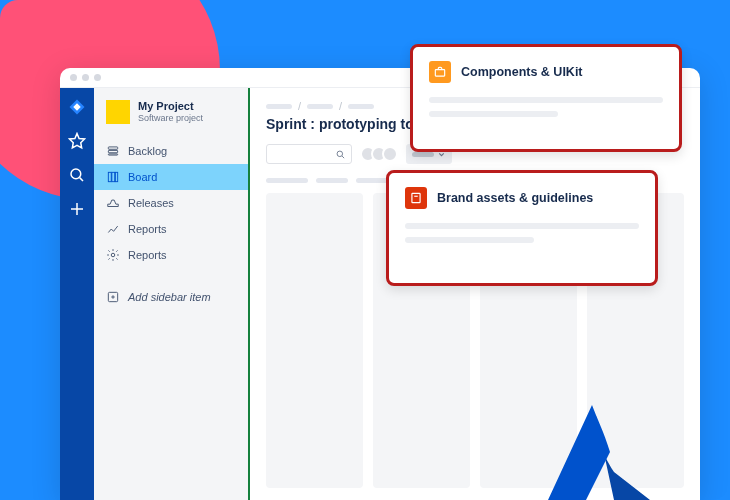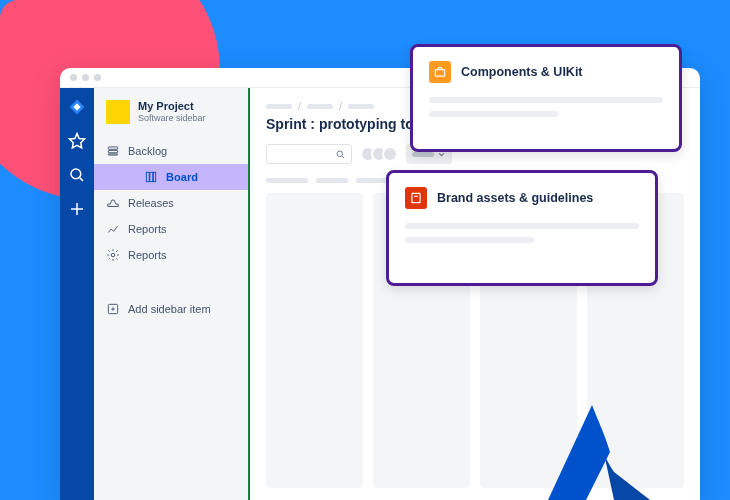--- a/index.html
+++ b/index.html
@@ -41,26 +41,26 @@
   }
   .project-head { display: flex; gap: 8px; padding: 0 12px 14px 12px; align-items: flex-start; }
   .project-avatar { width: 24px; height: 24px; background: #ffd500; flex-shrink: 0; }
   .project-title { font-size: 11px; font-weight: 700; color: #172b4d; line-height: 1.2; }
   .project-sub { font-size: 9px; color: #6b778c; }
   .sidebar-list { display: flex; flex-direction: column; }
   .sidebar-item {
     display: flex; align-items: center; gap: 8px;
     padding: 6px 12px; font-size: 11px; color: #42526e; cursor: pointer;
   }
-  .sidebar-item.active { background: #c4b5fd; color: #0052cc; font-weight: 700; justify-content: center; }
+  .sidebar-item.active { background: #7dd3fc; color: #0052cc; font-weight: 400; }
   .sidebar-item .nav-icon { width: 14px; height: 14px; flex-shrink: 0; }
   .sidebar-item .nav-icon svg { width: 100%; height: 100%; display: block; stroke: currentColor; fill: none; stroke-width: 1.6; }
   .sidebar-add {
     display: flex; align-items: center; gap: 8px;
-    padding: 6px 12px; margin-top: 28px; font-size: 11px; color: #42526e; cursor: pointer;
+    padding: 6px 12px; margin-top: 16px; font-size: 11px; color: #42526e; cursor: pointer; font-style: italic;
   }
   .sidebar-add .nav-icon { width: 14px; height: 14px; }
   .sidebar-add .nav-icon svg { width: 100%; height: 100%; display: block; stroke: currentColor; fill: none; stroke-width: 1.6; }
   .main { flex: 1; padding: 12px 16px; display: flex; flex-direction: column; }
   .breadcrumb { display: flex; align-items: center; gap: 6px; }
   .crumb-dash { width: 26px; height: 5px; background: #e4e7ee; border-radius: 3px; }
   .crumb-sep { color: #c1c7d0; font-size: 11px; }
   .page-title { font-size: 14px; font-weight: 700; color: #172b4d; margin-top: 4px; }
   .toolbar { display: flex; align-items: center; gap: 8px; margin-top: 12px; }
   .search-box {
@@ -75,21 +75,21 @@
     height: 20px; padding: 0 6px; background: #eceef2; border-radius: 3px;
     display: flex; align-items: center; gap: 3px; font-size: 9px; color: #6b778c;
   }
   .dropdown-pill .bar { width: 22px; height: 5px; background: #c1c7d0; border-radius: 3px; }
   .meta-row { display: flex; gap: 8px; margin-top: 14px; }
   .meta-dash { height: 5px; background: #e4e7ee; border-radius: 3px; }
   .columns { display: flex; gap: 10px; margin-top: 10px; flex: 1; }
   .column { flex: 1; background: #f4f5f7; border-radius: 4px; }
   .card-float {
     position: absolute; width: 272px; background: #fff;
-    border: 3px solid #4c1d95; border-radius: 8px; padding: 14px 16px;
+    border: 3px solid #b91c1c; border-radius: 8px; padding: 14px 16px;
     box-shadow: 0 4px 12px rgba(0,0,0,0.12);
   }
   .card-float-1 { top: 44px; left: 410px; height: 108px; }
   .card-float-2 { top: 170px; left: 386px; height: 116px; }
   .card-head { display: flex; align-items: center; gap: 10px; }
   .card-icon { width: 22px; height: 22px; border-radius: 3px; display: flex; align-items: center; justify-content: center; color: #fff; }
   .card-icon svg { width: 14px; height: 14px; display: block; }
   .card-icon.orange { background: #ff991f; }
   .card-icon.red { background: #de350b; }
   .card-title { font-size: 12.5px; font-weight: 700; color: #172b4d; }
@@ -134,21 +134,21 @@
             <path d="M12 4v16M4 12h16"></path>
           </svg>
       </div>
     </div>
 
     <div class="sidebar">
       <div class="project-head">
         <div class="project-avatar"></div>
         <div>
           <div class="project-title">My Project</div>
-          <div class="project-sub">Software sidebar</div>
+          <div class="project-sub">Software project</div>
         </div>
       </div>
       <div class="sidebar-list">
         <div class="sidebar-item">
           <span class="nav-icon">
               <svg viewBox="0 0 24 24">
                 <rect x="4" y="5" width="16" height="4" rx="1"></rect>
                 <rect x="4" y="11" width="16" height="4" rx="1"></rect>
                 <rect x="4" y="17" width="16" height="2" rx="1"></rect>
               </svg>

